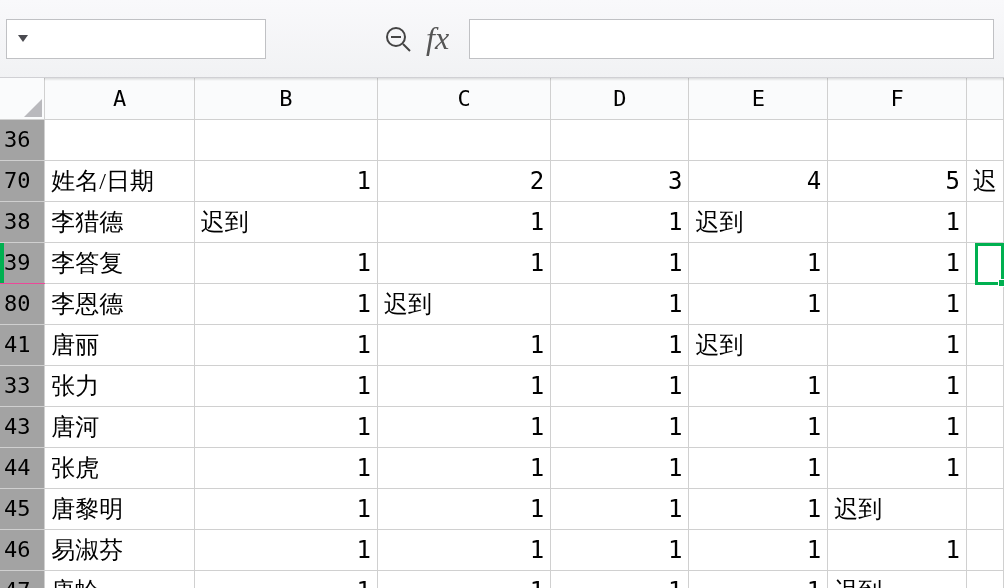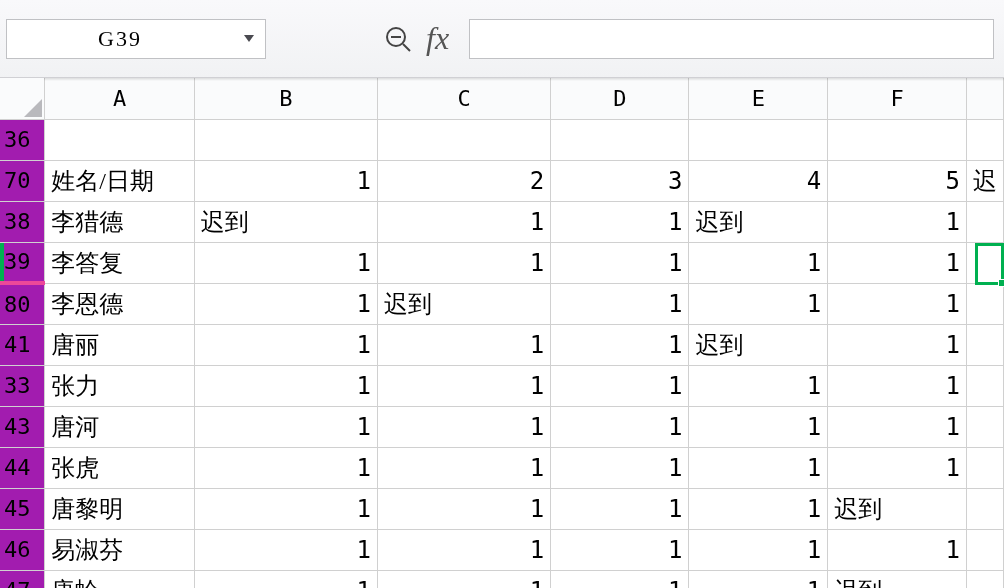--- a/index.html
+++ b/index.html
@@ -112,27 +112,27 @@
   }
   .grid .corner::after {
     content: "";
     position: absolute;
     right: 2px; bottom: 2px;
     width: 0; height: 0;
     border-left: 18px solid transparent;
     border-bottom: 18px solid #b9b9bd;
   }
   .rowhdr {
-    background: #a21caf;
+    background: #a3a3a3;
     text-align: left;
     font-family: "Consolas", monospace;
     font-size: 22px;
     padding: 0 4px !important;
   }
-  .rowhdr.selected { border-bottom: 4px solid #ec4899; }
+  .rowhdr.selected { border-bottom: 1px solid #ec4899; }
   .rowhdr.selected::before{
     content:"";
     position:absolute;
     left:0; top:0; bottom:0;
     width:4px;
     background:#00b050;
   }
   .rowhdr { position: relative; }
 
   .grid td.num { text-align: right; font-family: "Consolas", monospace; }
@@ -158,21 +158,20 @@
     height:3px;
     background:linear-gradient(rgba(0,0,0,0.12),transparent);
     pointer-events:none;
   }
 </style>
 </head>
 <body>
 
 <div class="toolbar">
   <div class="namebox">
-    <span>G39</span>
     <div class="namebox-dropdown">
       <div class="caret-down"></div>
     </div>
   </div>
 
   <div class="gap1"></div>
 
   <div class="tb-btn">
     <svg width="30" height="30" viewBox="0 0 30 30" fill="none" stroke-width="2">
       <circle cx="13" cy="13" r="9"></circle>

